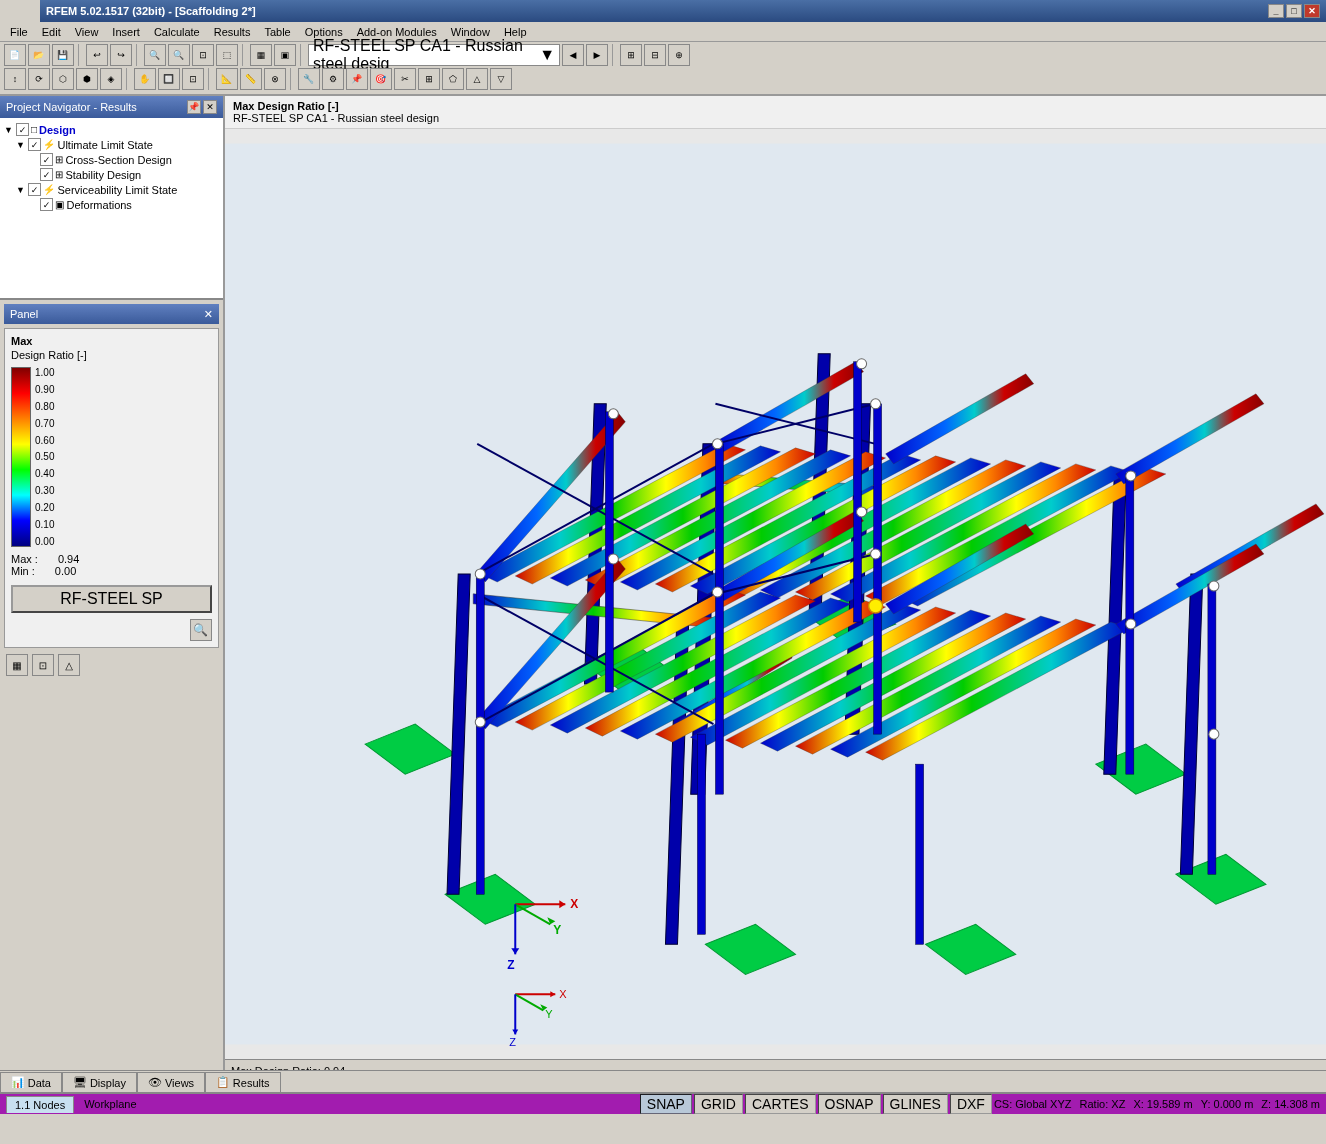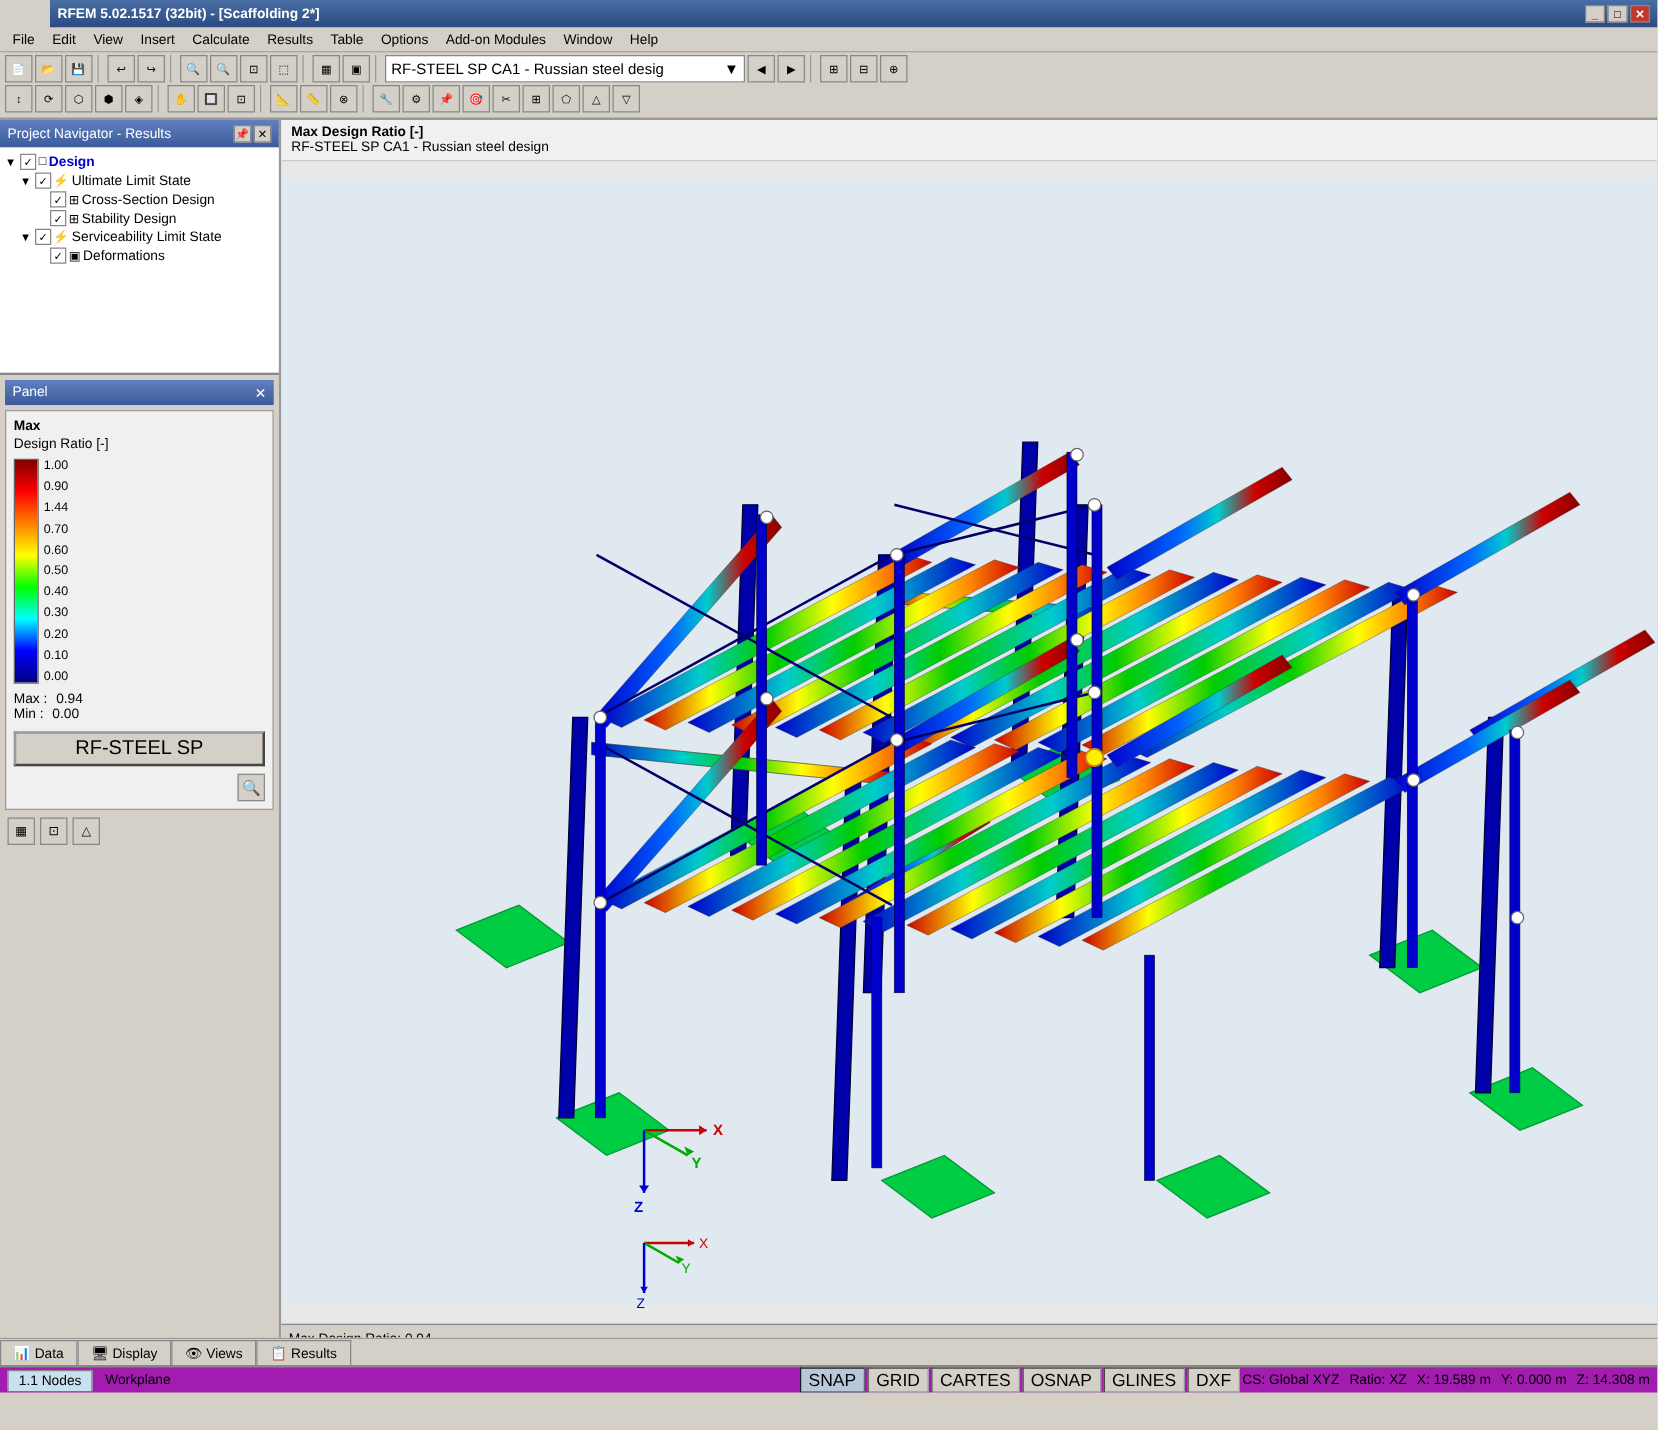--- a/index.html
+++ b/index.html
@@ -60,24 +60,24 @@
     }
     .tb-btn {
       width: 22px; height: 22px;
       background: #d4d0c8;
       border: 1px solid #888;
       display: inline-flex; align-items: center; justify-content: center;
       font-size: 9px; cursor: pointer;
     }
     .tb-separator { width: 4px; height: 22px; border-left: 1px solid #999; margin: 0 2px; }
     .tb-dropdown {
-      height: 22px; width: 288px;
+      height: 22px; width: 252px;
       background: white;
       border: 1px solid #888;
-      font-size: 12px;
+      font-size: 16px;
       padding: 0 4px;
       display: flex; align-items: center; justify-content: space-between;
     }
 
     
     #main-area {
       display: flex;
       height: calc(1144px - 22px - 20px - 54px - 30px - 22px - 22px);
     }
 
@@ -168,21 +168,21 @@
     #legend-labels {
       display: flex;
       flex-direction: column;
       justify-content: space-between;
       font-size: 10px;
       height: 180px;
     }
     #legend-labels span { font-size: 10px; }
 
     #max-min-area { font-size: 11px; margin-top: 6px; }
-    #max-min-area div { display: flex; gap: 7px; }
+    #max-min-area div { display: flex; gap: 20px; }
 
     #rf-steel-btn {
       margin-top: 8px;
       padding: 3px 8px;
       background: #d4d0c8;
       border: 2px outset #999;
       font-size: 16px;
       cursor: pointer;
       display: block;
       width: 100%;
@@ -452,21 +452,21 @@
       </div>
       <div id="panel-content">
         <div id="panel-title">Max</div>
         <div id="panel-subtitle">Design Ratio [-]</div>
 
         <div id="color-legend">
           <div id="gradient-bar"></div>
           <div id="legend-labels">
             <span>1.00</span>
             <span>0.90</span>
-            <span>1.44</span>
+            <span>0.80</span>
             <span>0.70</span>
             <span>0.60</span>
             <span>0.50</span>
             <span>0.40</span>
             <span>0.30</span>
             <span>0.20</span>
             <span>0.10</span>
             <span>0.00</span>
           </div>
         </div>

